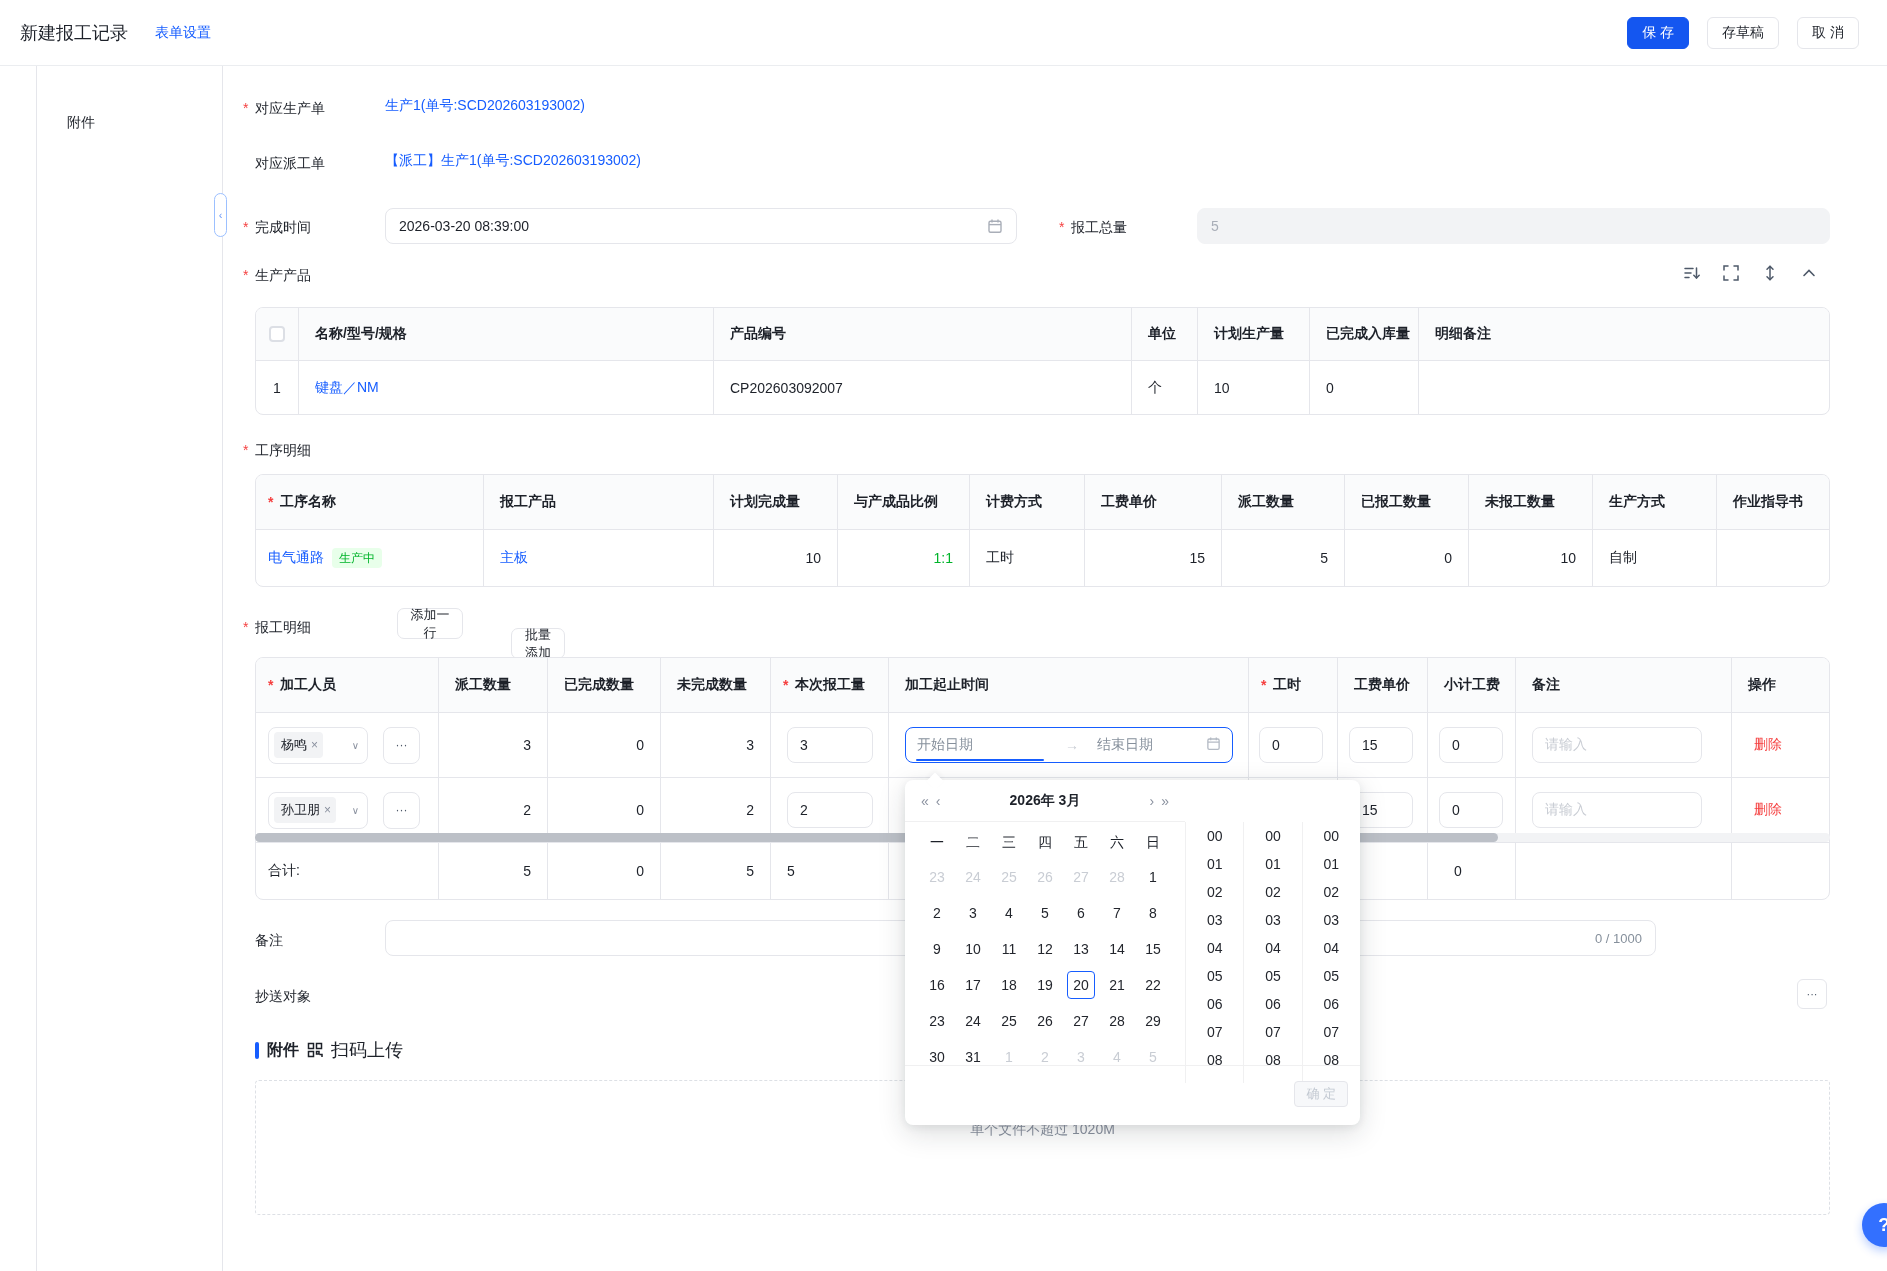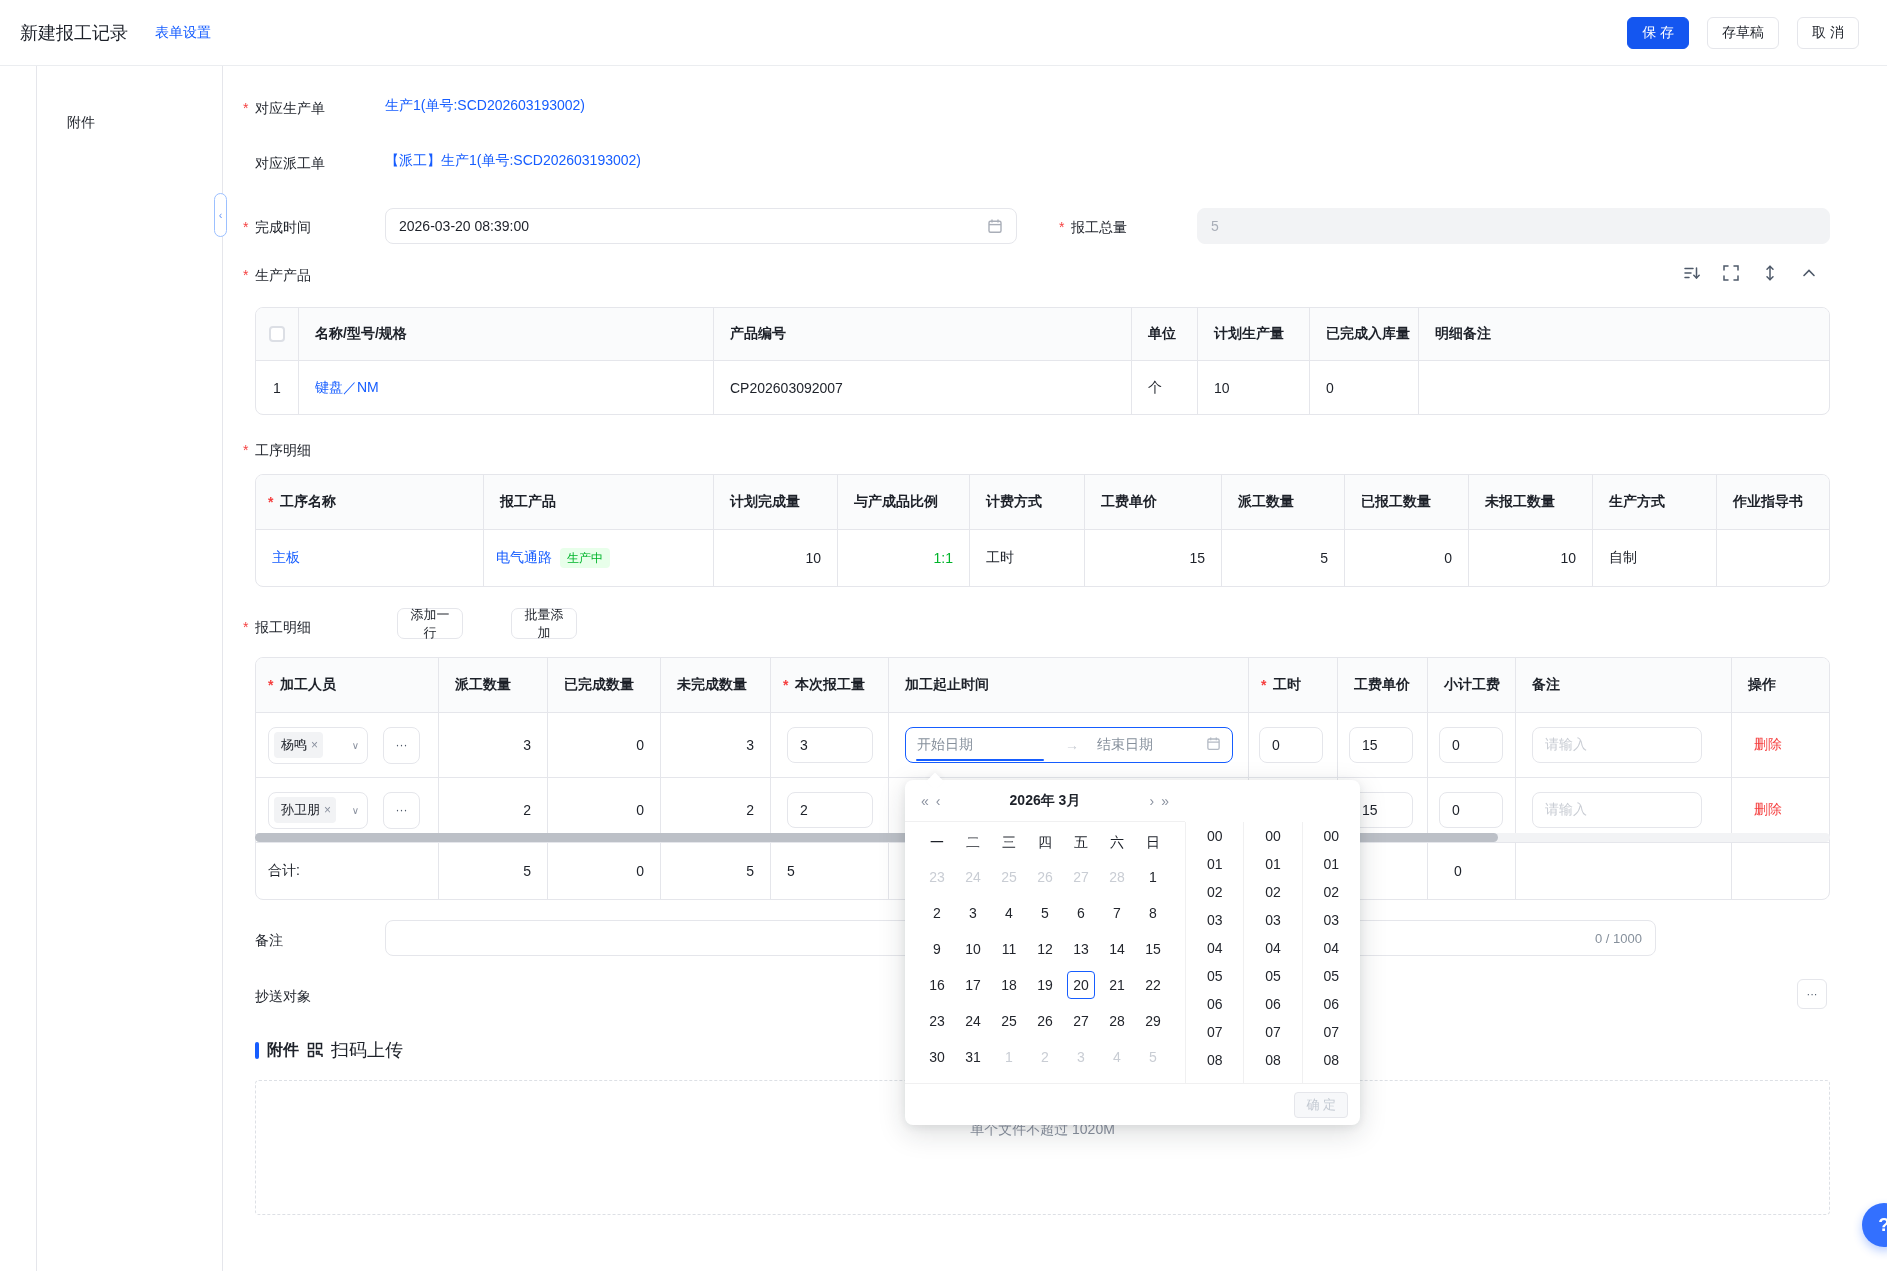--- a/index.html
+++ b/index.html
@@ -106,22 +106,22 @@
   .cal-grid{display:grid;grid-template-columns:repeat(7,36px);grid-auto-rows:36px;
             align-items:center;justify-items:center}
   .cal-d{width:28px;height:28px;display:flex;align-items:center;justify-content:center;font-size:14px;
          color:#23262d;border-radius:6px;cursor:pointer}
   .cal-d.muted{color:#c9cdd4}
   .cal-d.today{border:1px solid #165dff;border-radius:4px}
   .dp-times{position:absolute;left:280px;top:42px;right:0;bottom:42px;display:flex}
   .time-col{flex:1;border-left:1px solid #f0f0f1;overflow:hidden}
   .time-cell{height:28px;display:flex;align-items:center;justify-content:center;font-size:14px;
              color:#23262d;cursor:pointer}
-  .dp-foot{position:absolute;left:0;bottom:0;width:100%;height:42px;border-top:1px solid #f0f0f1;
-           display:flex;align-items:center;justify-content:flex-end;padding:0 12px}
+  .dp-foot{position:absolute;left:0;bottom:18px;width:100%;height:42px;border-top:1px solid #f0f0f1;
+           display:flex;align-items:flex-end;justify-content:flex-end;padding:0 12px}
   .btn-confirm{height:26px;padding:0 11px;border:1px solid #e5e6eb;background:#f7f8fa;color:#c3c9d2;
                border-radius:4px;font-size:13px}
   
   .fab{left:1862px;top:1203px;width:44px;height:44px;border-radius:50%;background:#3370ff;color:#fff;
        display:flex;align-items:center;justify-content:center;font-size:19px;font-weight:bold;z-index:30;
        box-shadow:0 4px 10px rgba(22,93,255,.3);cursor:pointer}
 </style>
 </head>
 <body>
 
@@ -247,45 +247,45 @@
       <div class="td">与产成品比例</div>
       <div class="td">计费方式</div>
       <div class="td">工费单价</div>
       <div class="td">派工数量</div>
       <div class="td">已报工数量</div>
       <div class="td">未报工数量</div>
       <div class="td">生产方式</div>
       <div class="td">作业指导书</div>
     </div>
     <div class="tr xt" style="height:56px">
-      <div class="td">
-          <span class="link">主板</span>
-        </div>
       <div class="td" style="padding-left:12px">
         <span class="link">电气通路</span>
         <span class="badge">生产中</span>
       </div>
+      <div class="td">
+          <span class="link">主板</span>
+        </div>
       <div class="td num">10</div>
       <div class="td num green">1:1</div>
       <div class="td">工时</div>
       <div class="td num">15</div>
       <div class="td num">5</div>
       <div class="td num">0</div>
       <div class="td num">10</div>
       <div class="td">自制</div>
       <div class="td"></div>
     </div>
   </div>
 
   <div class="abs flabel" style="left:243px;top:616px">
     <span class="star">*</span>
     <span>报工明细</span>
   </div>
   <button class="abs btn sm" style="left:397px;top:608px;width:66px">添加一行</button>
-  <button class="abs btn sm" style="left:493px;top:608px;width:66px">批量添加</button>
+  <button class="abs btn sm" style="left:493px;top:628px;width:54px">批量添加</button>
 
   <div class="abs tbl" style="left:255px;top:657px;width:1575px">
     <div class="tr thead rt" style="height:55px">
       <div class="td" style="padding-left:12px">
           <span class="star">*</span>
           <span>加工人员</span>
         </div>
       <div class="td">派工数量</div>
       <div class="td">已完成数量</div>
       <div class="td">未完成数量</div>

